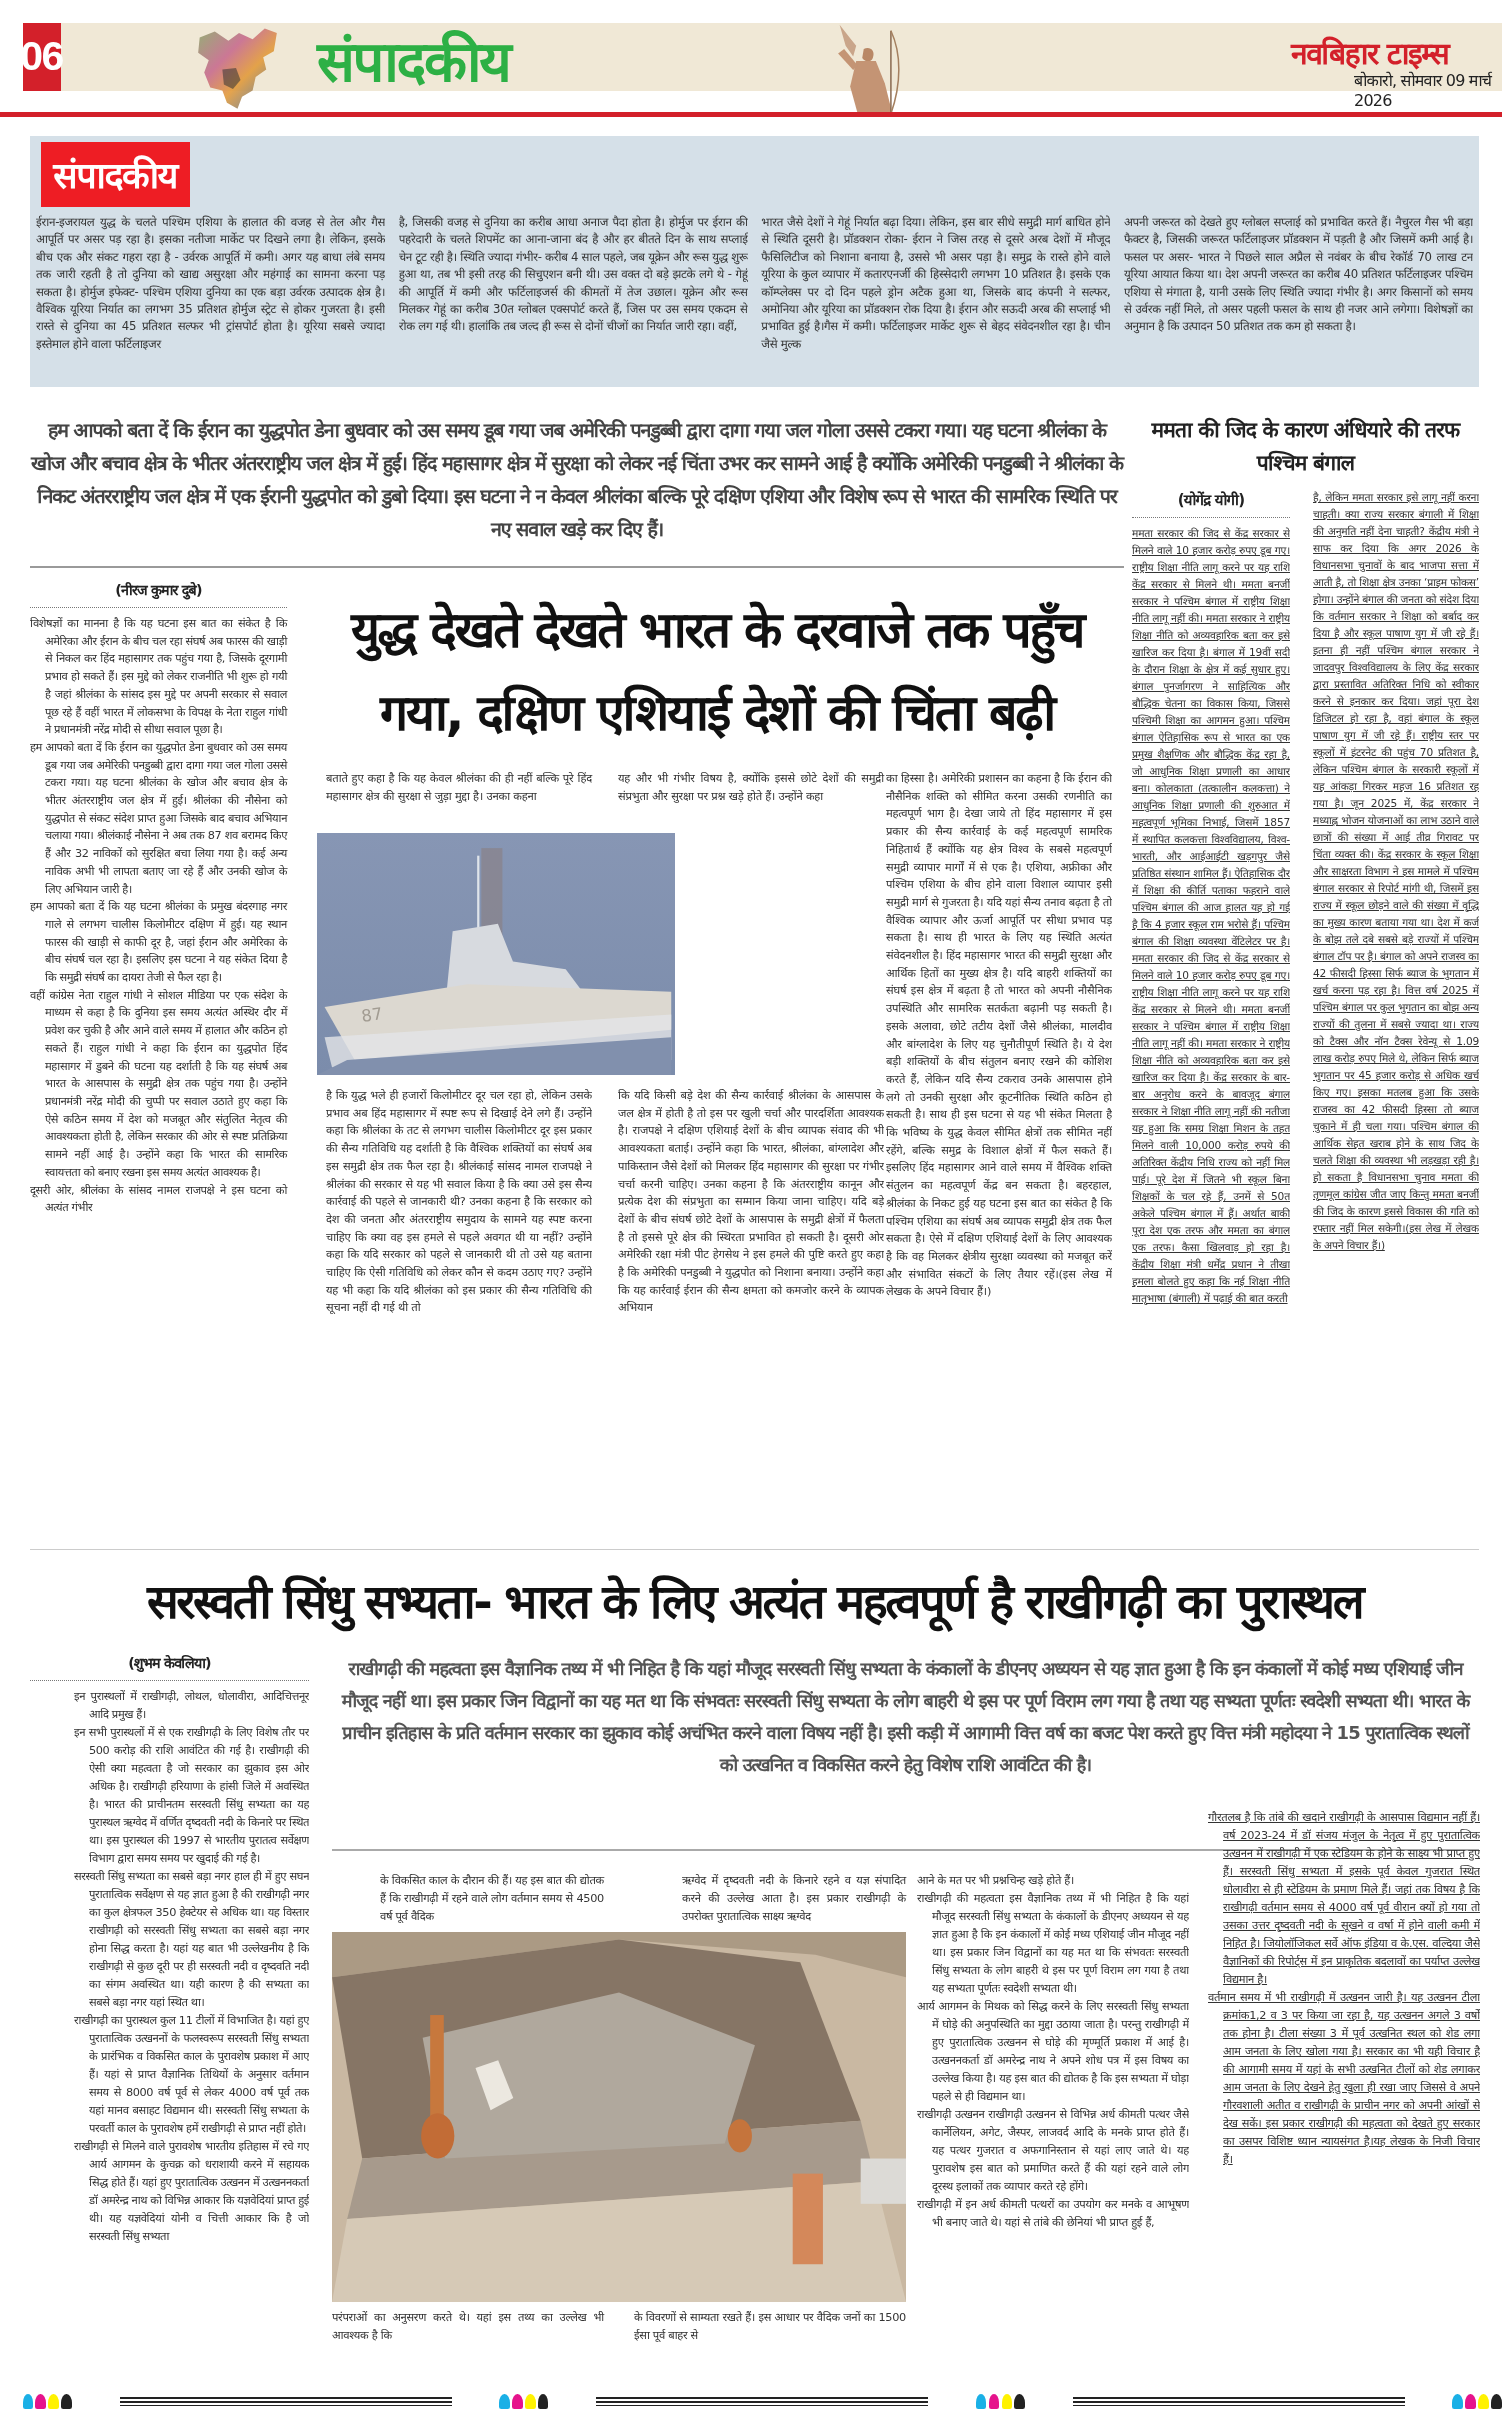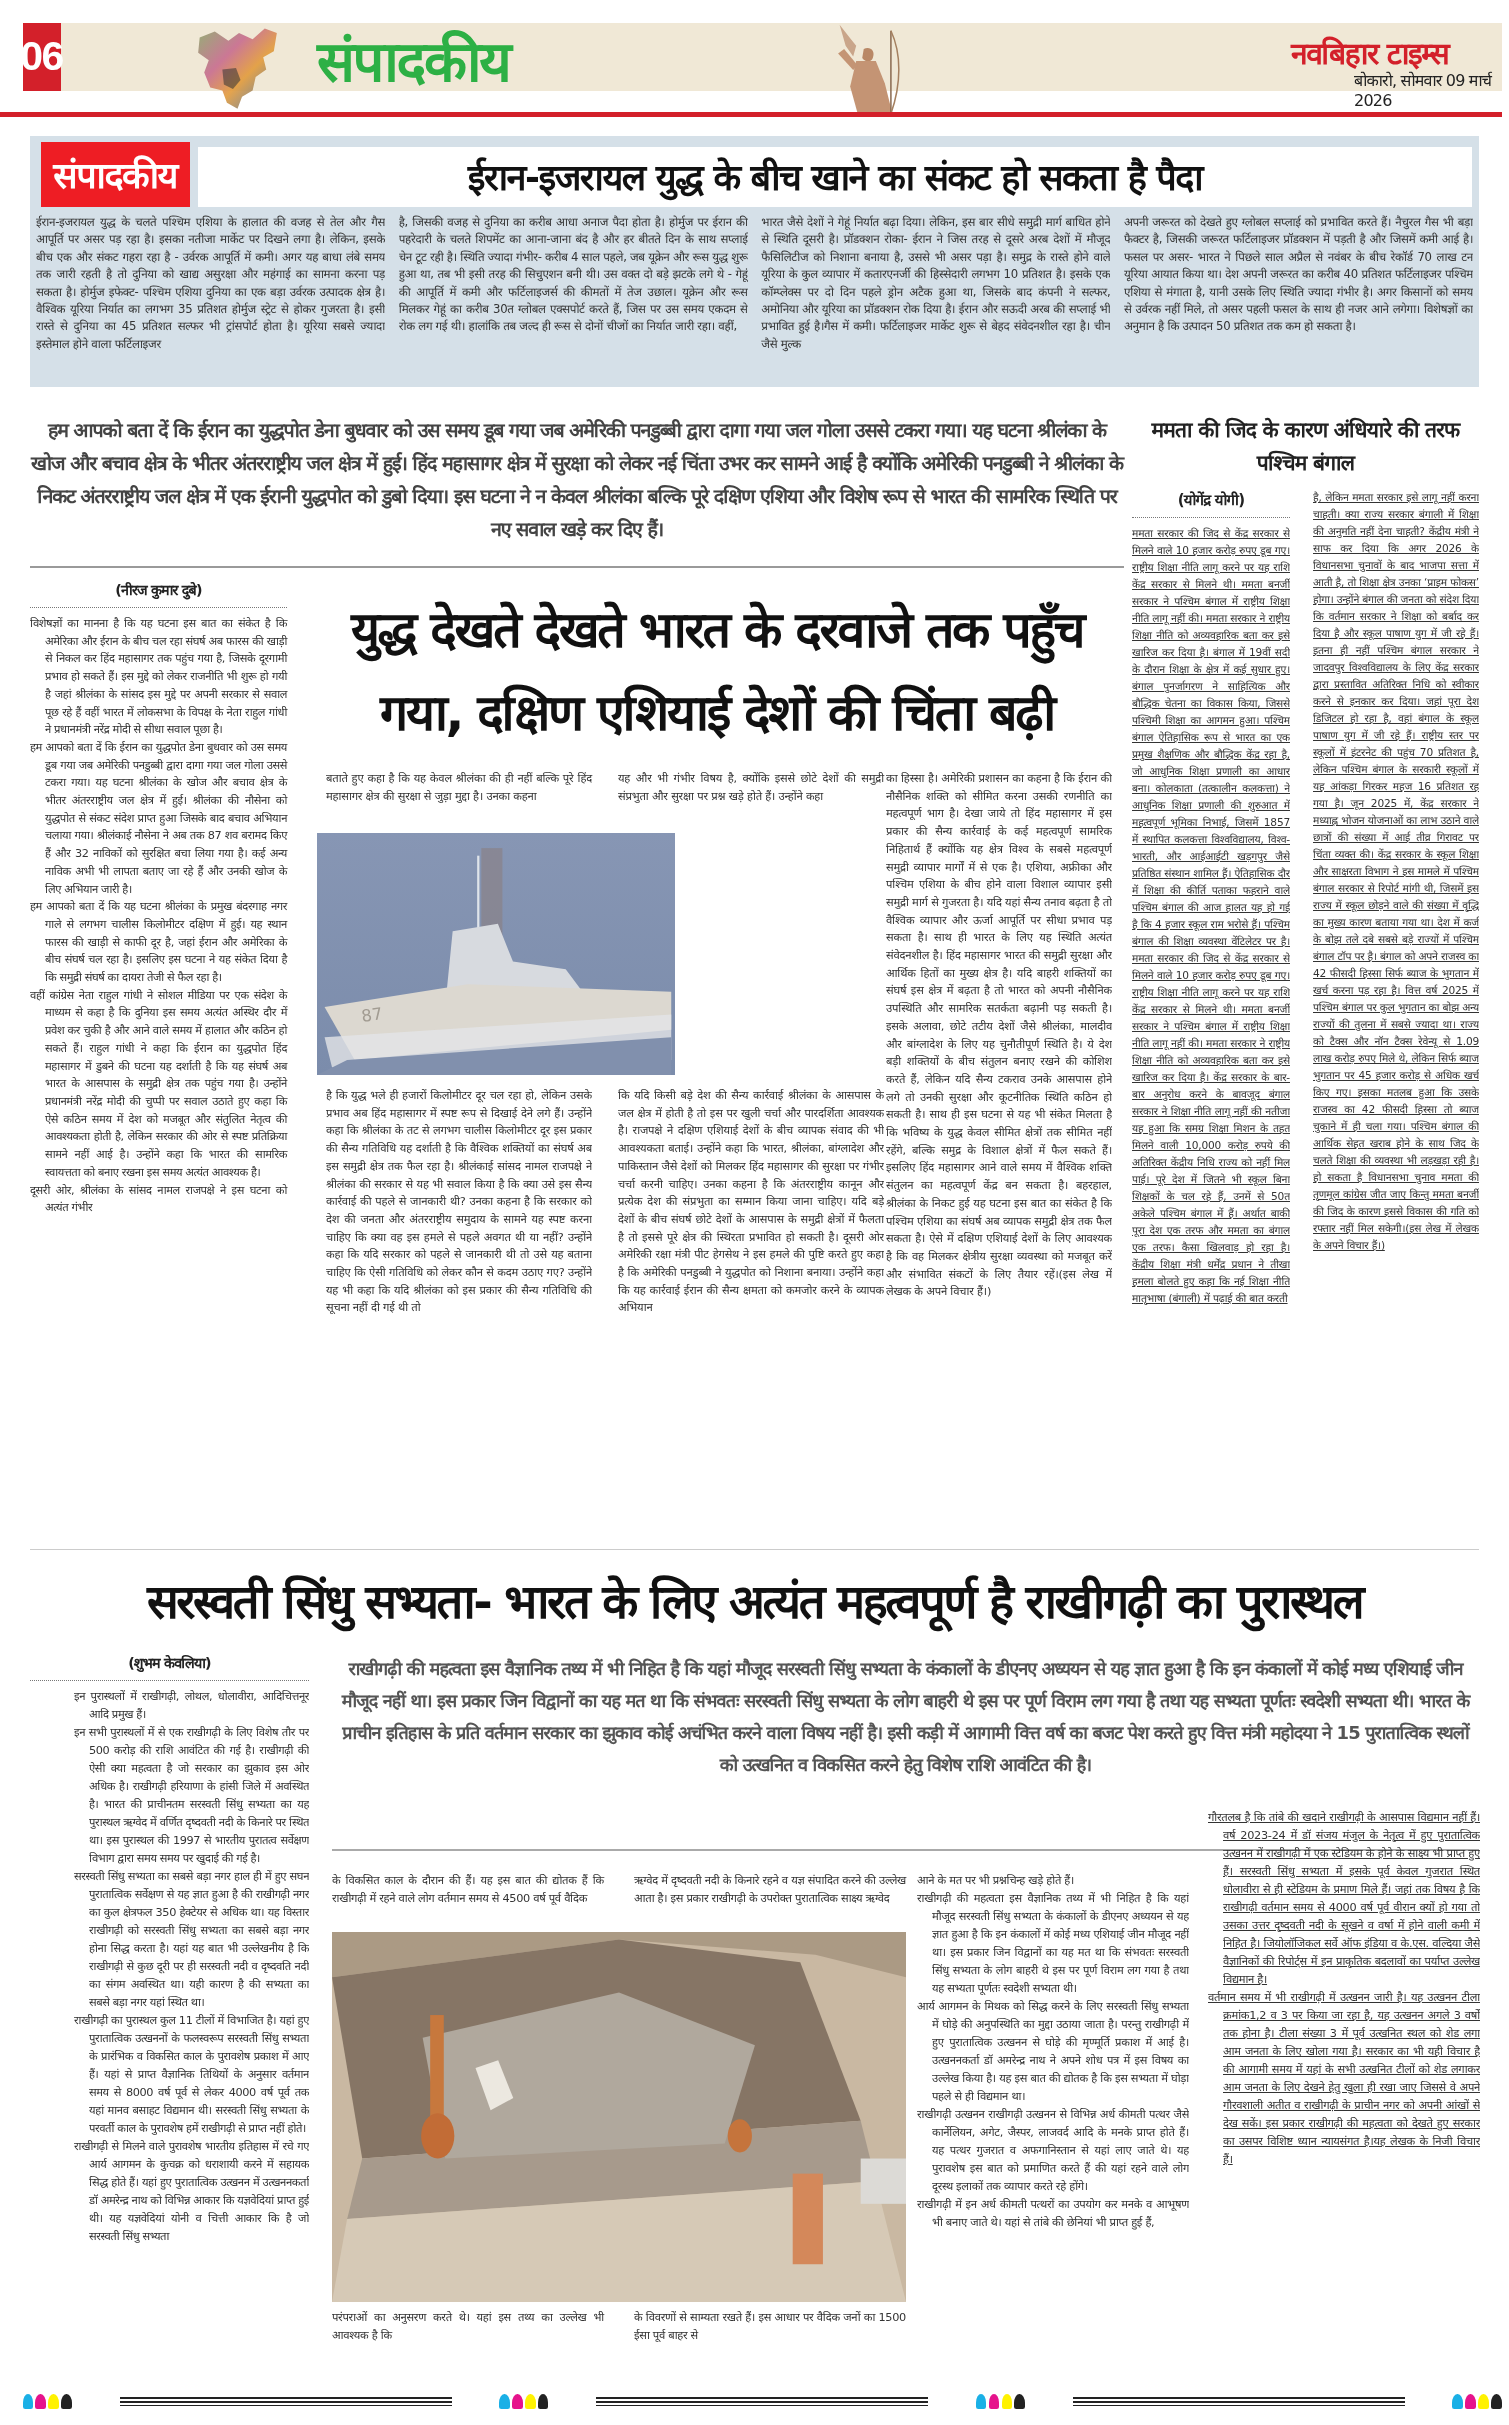--- a/index.html
+++ b/index.html
@@ -60,21 +60,21 @@
   
   .rk-headline { position: absolute; left: 30px; top: 1568px; width: 1449px; font: bold 47px "DejaVu Sans", sans-serif;
                  color: #111; text-align: center; letter-spacing: -2.4px; white-space: nowrap; }
   .rk-left { position: absolute; left: 30px; top: 1653px; width: 279px; }
   .rk-left .body { font: 11.3px/18px "DejaVu Sans", sans-serif; color: #333; text-align: justify; letter-spacing: -0.4px; height: 634px; overflow: hidden; margin-left: 44px; }
   .rk-left .body p { text-indent: -15px; padding-left: 15px; }
   .rk-intro { position: absolute; left: 332px; top: 1653px; width: 1147px; font: bold 18px/32px "DejaVu Sans", sans-serif;
               color: #555; text-align: center; letter-spacing: -0.9px; }
   .rk-intro-rule { position: absolute; left: 332px; top: 1849px; width: 1147px; height: 1.5px; background: #aaa; }
   .rk-cols-top { position: absolute; left: 332px; top: 1872px; width: 574px; display: flex; gap: 30px; }
-  .rk-cols-top .col { flex: 1; font: 11.3px/18px "DejaVu Sans", sans-serif; color: #333; text-align: justify; letter-spacing: -0.3px; }
+  .rk-cols-top .col { flex: 1; font: 11.3px/18px "DejaVu Sans", sans-serif; color: #333; text-align: justify; letter-spacing: -0.3px; margin-left: 48px; }
   .dig-photo { position: absolute; left: 332px; top: 1932px; width: 574px; height: 370px; overflow: hidden; }
   .rk-cols-bottom { position: absolute; left: 332px; top: 2309px; width: 574px; display: flex; gap: 30px; }
   .rk-cols-bottom .col { flex: 1; font: 11.3px/18px "DejaVu Sans", sans-serif; color: #333; text-align: justify; letter-spacing: -0.3px; }
   .rk-col3 { position: absolute; left: 917px; top: 1872px; width: 272px; font: 11.3px/18px "DejaVu Sans", sans-serif; color: #333; text-align: justify; letter-spacing: -0.3px; height: 483px; overflow: hidden; }
   .rk-col3 p, .rk-col4 p { text-indent: -15px; padding-left: 15px; }
   .rk-col4 { position: absolute; left: 1208px; top: 1809px; width: 272px; font: 11.3px/18px "DejaVu Sans", sans-serif; color: #333; text-align: justify; letter-spacing: -0.3px; height: 483px; overflow: hidden; text-decoration: underline; }
 
   
   .reg-strip { position: absolute; left: 22.6px; top: 2392px; width: 1479px; height: 18px; display: flex; align-items: center; justify-content: space-between; }
   .reg-group { display: flex; gap: 2.3px; }
@@ -110,23 +110,20 @@
   <line x1="90" y1="10" x2="90" y2="120" stroke="#8a6a50" stroke-width="2"></line>
   <path d="M90 10 C104 40 104 80 90 120" fill="none" stroke="#a58060" stroke-width="2"></path>
 </svg>
 
 <div class="brand">नवबिहार टाइम्स</div>
 <div class="dateline">बोकारो, सोमवार 09 मार्च 2026</div>
 <div class="red-rule"></div>
 
 <section class="editorial">
   <div class="ed-tag">संपादकीय</div>
-  <div class="ed-headline-box">
-    <h1 class="ed-headline">ईरान-इजरायल युद्ध के बीच खाने का संकट हो सकता है पैदा</h1>
-  </div>
   <div class="ed-cols">
     <div class="ed-col">ईरान-इजरायल युद्ध के चलते पश्चिम एशिया के हालात की वजह से तेल और गैस आपूर्ति पर असर पड़ रहा है। इसका नतीजा मार्केट पर दिखने लगा है। लेकिन, इसके बीच एक और संकट गहरा रहा है - उर्वरक आपूर्ति में कमी। अगर यह बाधा लंबे समय तक जारी रहती है तो दुनिया को खाद्य असुरक्षा और महंगाई का सामना करना पड़ सकता है। होर्मुज इफेक्ट- पश्चिम एशिया दुनिया का एक बड़ा उर्वरक उत्पादक क्षेत्र है। वैश्विक यूरिया निर्यात का लगभग 35 प्रतिशत होर्मुज स्ट्रेट से होकर गुजरता है। इसी रास्ते से दुनिया का 45 प्रतिशत सल्फर भी ट्रांसपोर्ट होता है। यूरिया सबसे ज्यादा इस्तेमाल होने वाला फर्टिलाइजर</div>
     <div class="ed-col">है, जिसकी वजह से दुनिया का करीब आधा अनाज पैदा होता है। होर्मुज पर ईरान की पहरेदारी के चलते शिपमेंट का आना-जाना बंद है और हर बीतते दिन के साथ सप्लाई चेन टूट रही है। स्थिति ज्यादा गंभीर- करीब 4 साल पहले, जब यूक्रेन और रूस युद्ध शुरू हुआ था, तब भी इसी तरह की सिचुएशन बनी थी। उस वक्त दो बड़े झटके लगे थे - गेहूं की आपूर्ति में कमी और फर्टिलाइजर्स की कीमतों में तेज उछाल। यूक्रेन और रूस मिलकर गेहूं का करीब 30त ग्लोबल एक्सपोर्ट करते हैं, जिस पर उस समय एकदम से रोक लग गई थी। हालांकि तब जल्द ही रूस से दोनों चीजों का निर्यात जारी रहा। वहीं,</div>
     <div class="ed-col">भारत जैसे देशों ने गेहूं निर्यात बढ़ा दिया। लेकिन, इस बार सीधे समुद्री मार्ग बाधित होने से स्थिति दूसरी है। प्रॉडक्शन रोका- ईरान ने जिस तरह से दूसरे अरब देशों में मौजूद फैसिलिटीज को निशाना बनाया है, उससे भी असर पड़ा है। समुद्र के रास्ते होने वाले यूरिया के कुल व्यापार में कतारएनर्जी की हिस्सेदारी लगभग 10 प्रतिशत है। इसके एक कॉम्प्लेक्स पर दो दिन पहले ड्रोन अटैक हुआ था, जिसके बाद कंपनी ने सल्फर, अमोनिया और यूरिया का प्रॉडक्शन रोक दिया है। ईरान और सऊदी अरब की सप्लाई भी प्रभावित हुई है।गैस में कमी। फर्टिलाइजर मार्केट शुरू से बेहद संवेदनशील रहा है। चीन जैसे मुल्क</div>
     <div class="ed-col">अपनी जरूरत को देखते हुए ग्लोबल सप्लाई को प्रभावित करते हैं। नैचुरल गैस भी बड़ा फैक्टर है, जिसकी जरूरत फर्टिलाइजर प्रॉडक्शन में पड़ती है और जिसमें कमी आई है।फसल पर असर- भारत ने पिछले साल अप्रैल से नवंबर के बीच रेकॉर्ड 70 लाख टन यूरिया आयात किया था। देश अपनी जरूरत का करीब 40 प्रतिशत फर्टिलाइजर पश्चिम एशिया से मंगाता है, यानी उसके लिए स्थिति ज्यादा गंभीर है। अगर किसानों को समय से उर्वरक नहीं मिले, तो असर पहली फसल के साथ ही नजर आने लगेगा। विशेषज्ञों का अनुमान है कि उत्पादन 50 प्रतिशत तक कम हो सकता है।</div>
   </div>
 </section>
 
 <p class="lead-blurb">हम आपको बता दें कि ईरान का युद्धपोत डेना बुधवार को उस समय डूब गया जब अमेरिकी पनडुब्बी द्वारा दागा गया जल गोला उससे टकरा गया। यह घटना श्रीलंका के खोज और बचाव क्षेत्र के भीतर अंतरराष्ट्रीय जल क्षेत्र में हुई। हिंद महासागर क्षेत्र में सुरक्षा को लेकर नई चिंता उभर कर सामने आई है क्योंकि अमेरिकी पनडुब्बी ने श्रीलंका के निकट अंतरराष्ट्रीय जल क्षेत्र में एक ईरानी युद्धपोत को डुबो दिया। इस घटना ने न केवल श्रीलंका बल्कि पूरे दक्षिण एशिया और विशेष रूप से भारत की सामरिक स्थिति पर नए सवाल खड़े कर दिए हैं।</p>
 <div class="lead-rule"></div>

